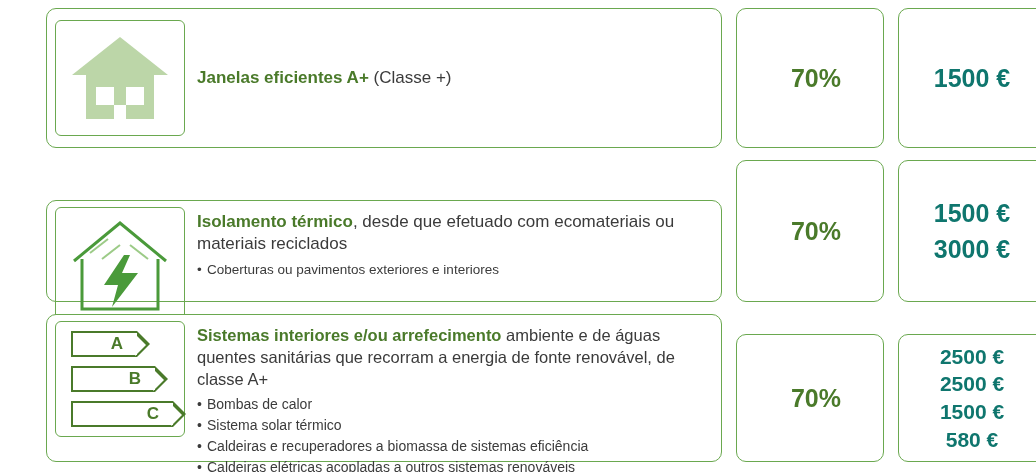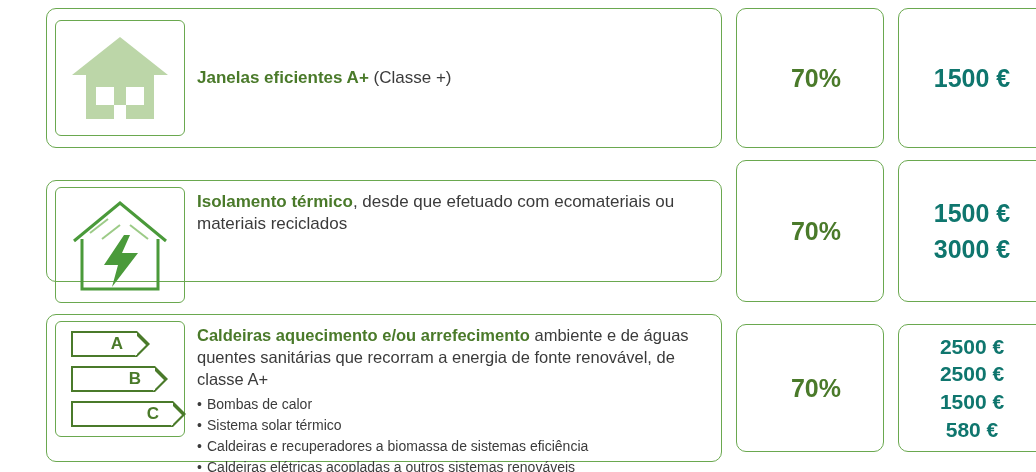--- a/index.html
+++ b/index.html
@@ -17,21 +17,21 @@
   .table {
     display: flex;
     flex-direction: column;
     gap: 12px;
     padding: 8px 10px 0 10px;
     box-sizing: border-box;
     width: 1036px;
   }
   .row {
     display: flex;
-    align-items: center;
+    align-items: flex-end;
     gap: 14px;
     padding-left: 36px;
   }
   .card {
     border: 1px solid #6aa84f;
     border-radius: 10px;
     background: #ffffff;
     box-sizing: border-box;
   }
   .desc-card {
@@ -207,20 +207,21 @@
           <line x1="34" y1="44" x2="52" y2="30" stroke="#9ccb87" stroke-width="2"></line>
           <line x1="62" y1="30" x2="80" y2="44" stroke="#9ccb87" stroke-width="2"></line>
           <polygon points="56,40 36,70 50,70 44,92 70,58 54,58 62,40" fill="#4a9a3a"></polygon>
         </svg>
       </div>
       <div class="text-box">
         <div class="lead">
           <span class="hl">Isolamento térmico</span><span>, desde que efetuado com ecomateriais ou materiais reciclados</span>
         </div>
         <ul class="bullets">
+          <li>Coberturas ou pavimentos exteriores e interiores</li>
         </ul>
       </div>
     </div>
     <div class="card pct-card">
       <div class="pct-value">70%</div>
     </div>
     <div class="card amt-card amt-stack-2">
       <div class="amt-value">1500 €</div>
       <div class="amt-value">3000 €</div>
     </div>
@@ -230,21 +231,21 @@
     <div class="card desc-card">
       <div class="icon-box">
         <div class="energy-labels">
           <div class="elabel e-a">A</div>
           <div class="elabel e-b">B</div>
           <div class="elabel e-c">C</div>
         </div>
       </div>
       <div class="text-box">
         <div class="lead">
-          <span class="hl">Caldeiras aquecimento e/ou arrefecimento</span><span> ambiente e de águas quentes sanitárias que recorram a energia de fonte renovável, de classe A+</span>
+          <span class="hl">Sistemas interiores e/ou arrefecimento</span><span> ambiente e de águas quentes sanitárias que recorram a energia de fonte renovável, de classe A+</span>
         </div>
         <ul class="bullets">
           <li>Bombas de calor</li>
           <li>Sistema solar térmico</li>
           <li>Caldeiras e recuperadores a biomassa de sistemas eficiência</li>
           <li>Caldeiras elétricas acopladas a outros sistemas renováveis</li>
         </ul>
       </div>
     </div>
     <div class="card pct-card">

